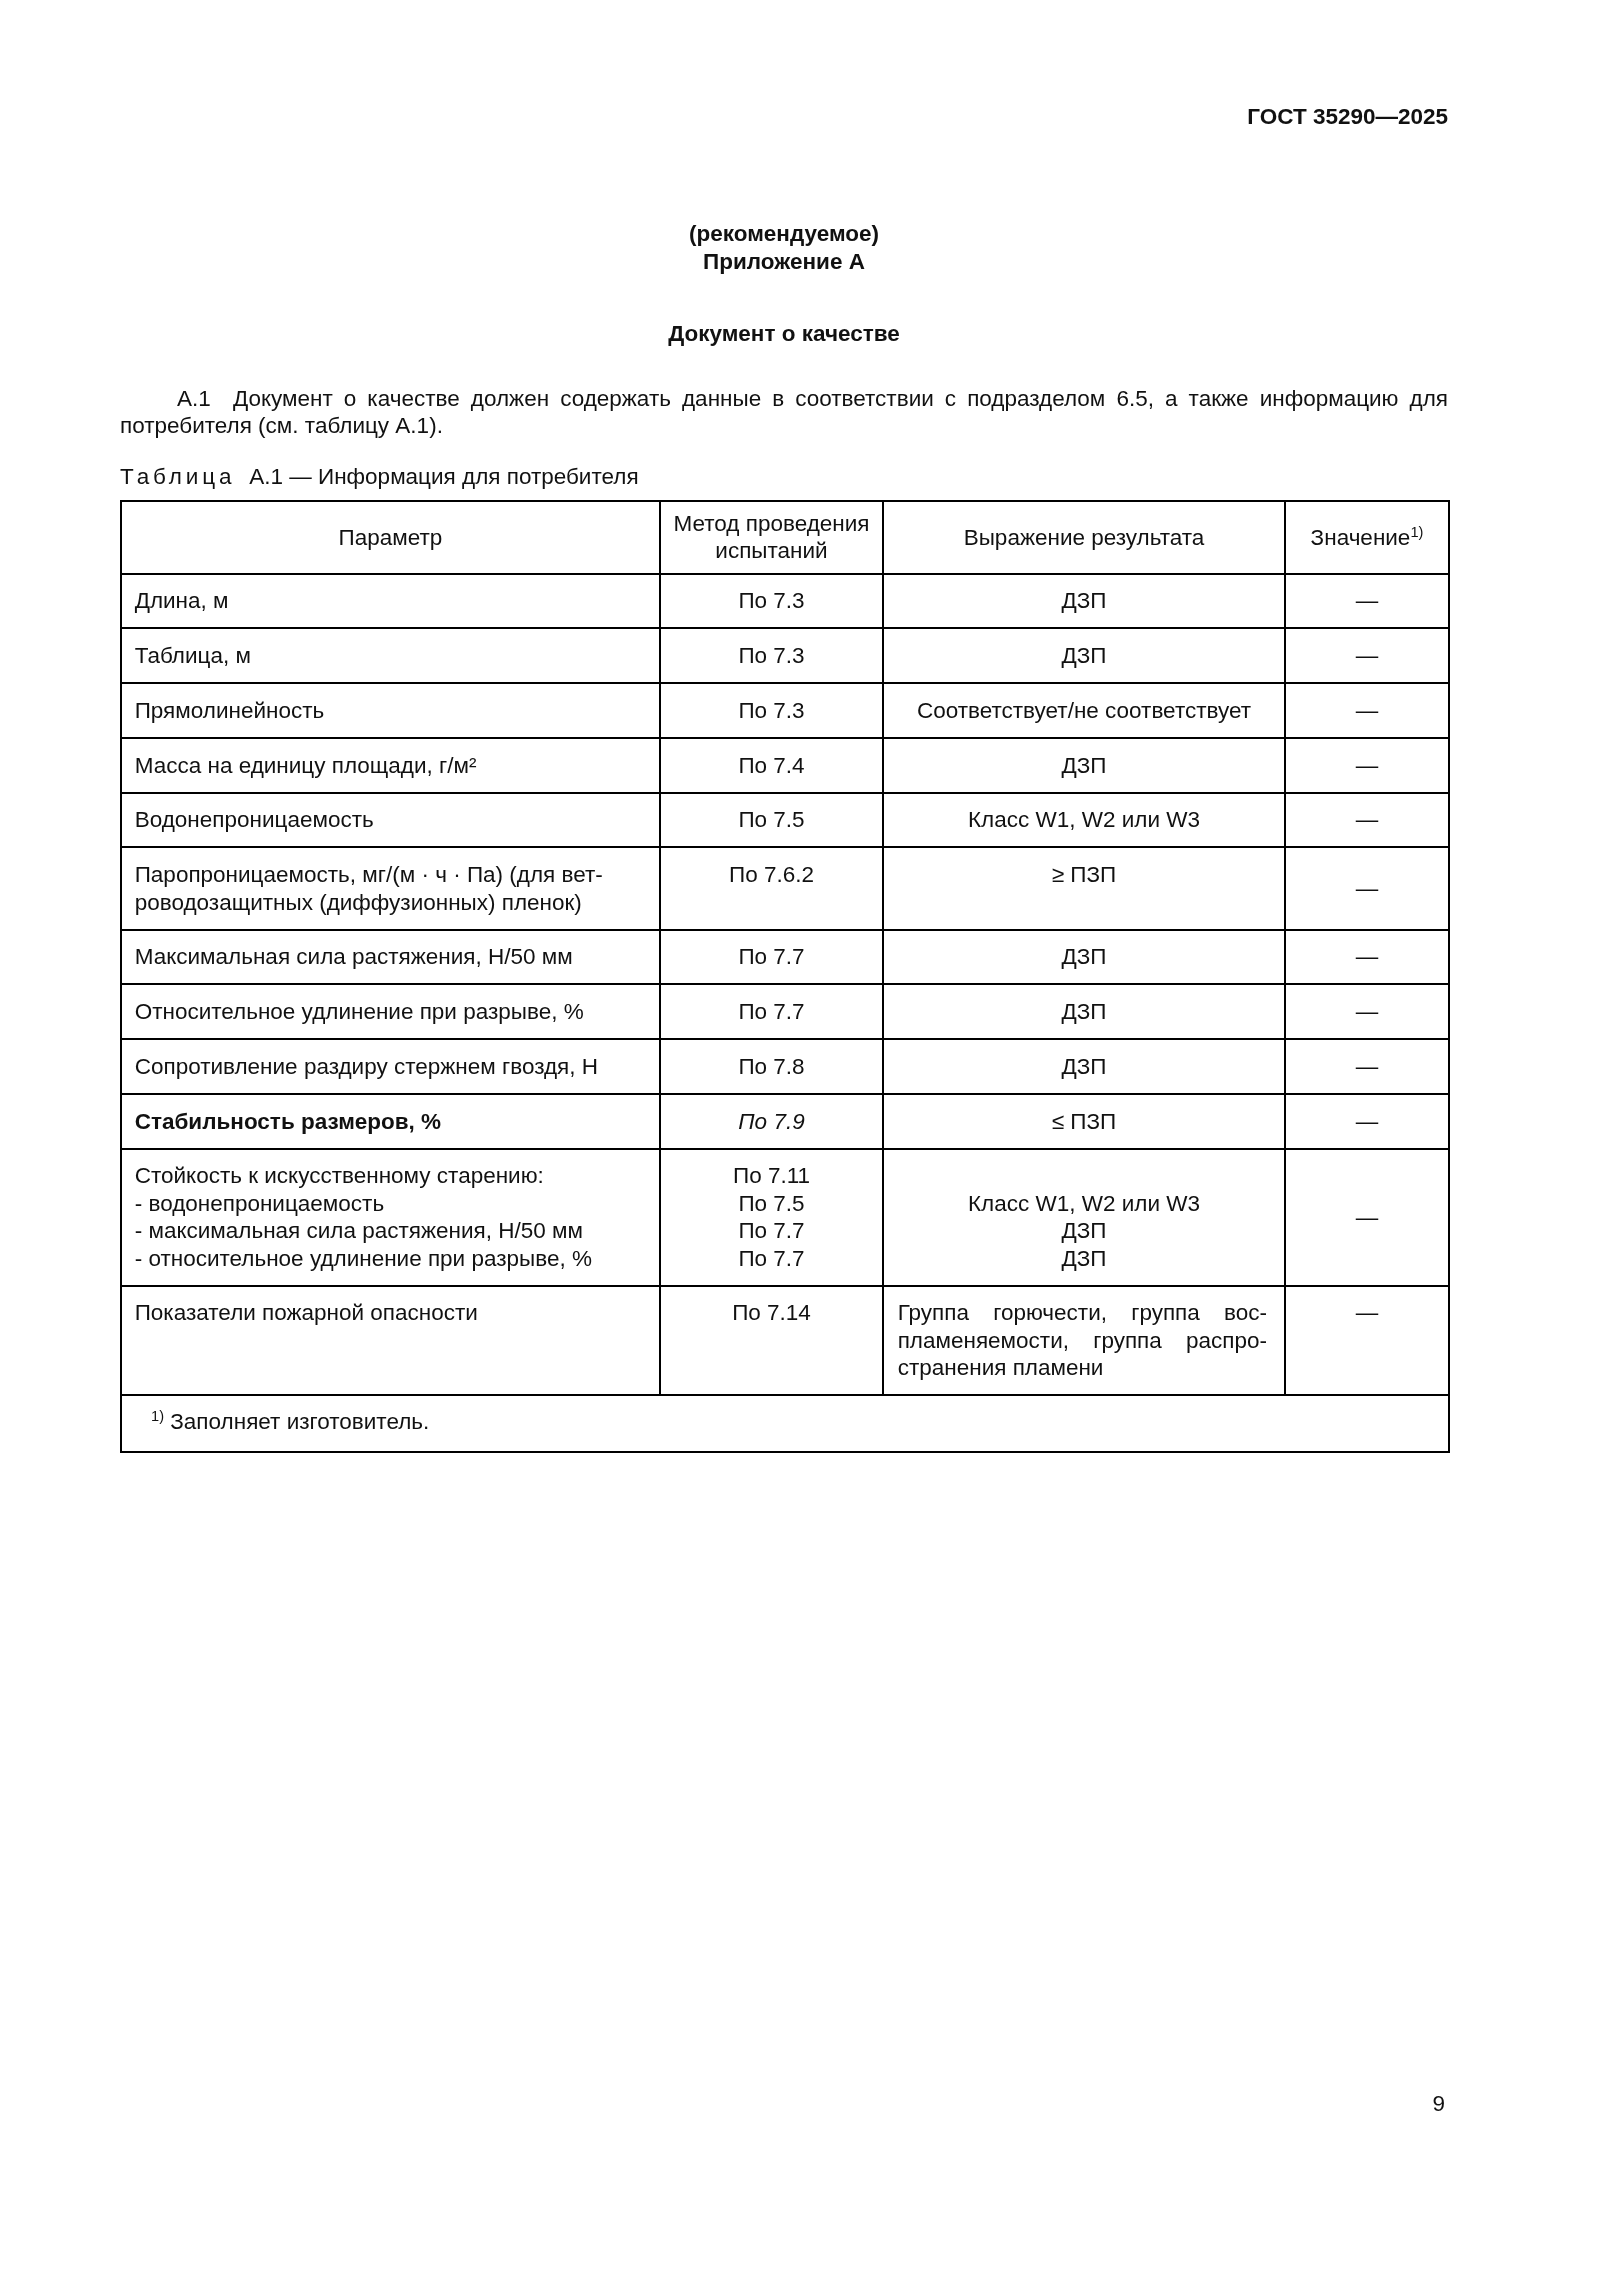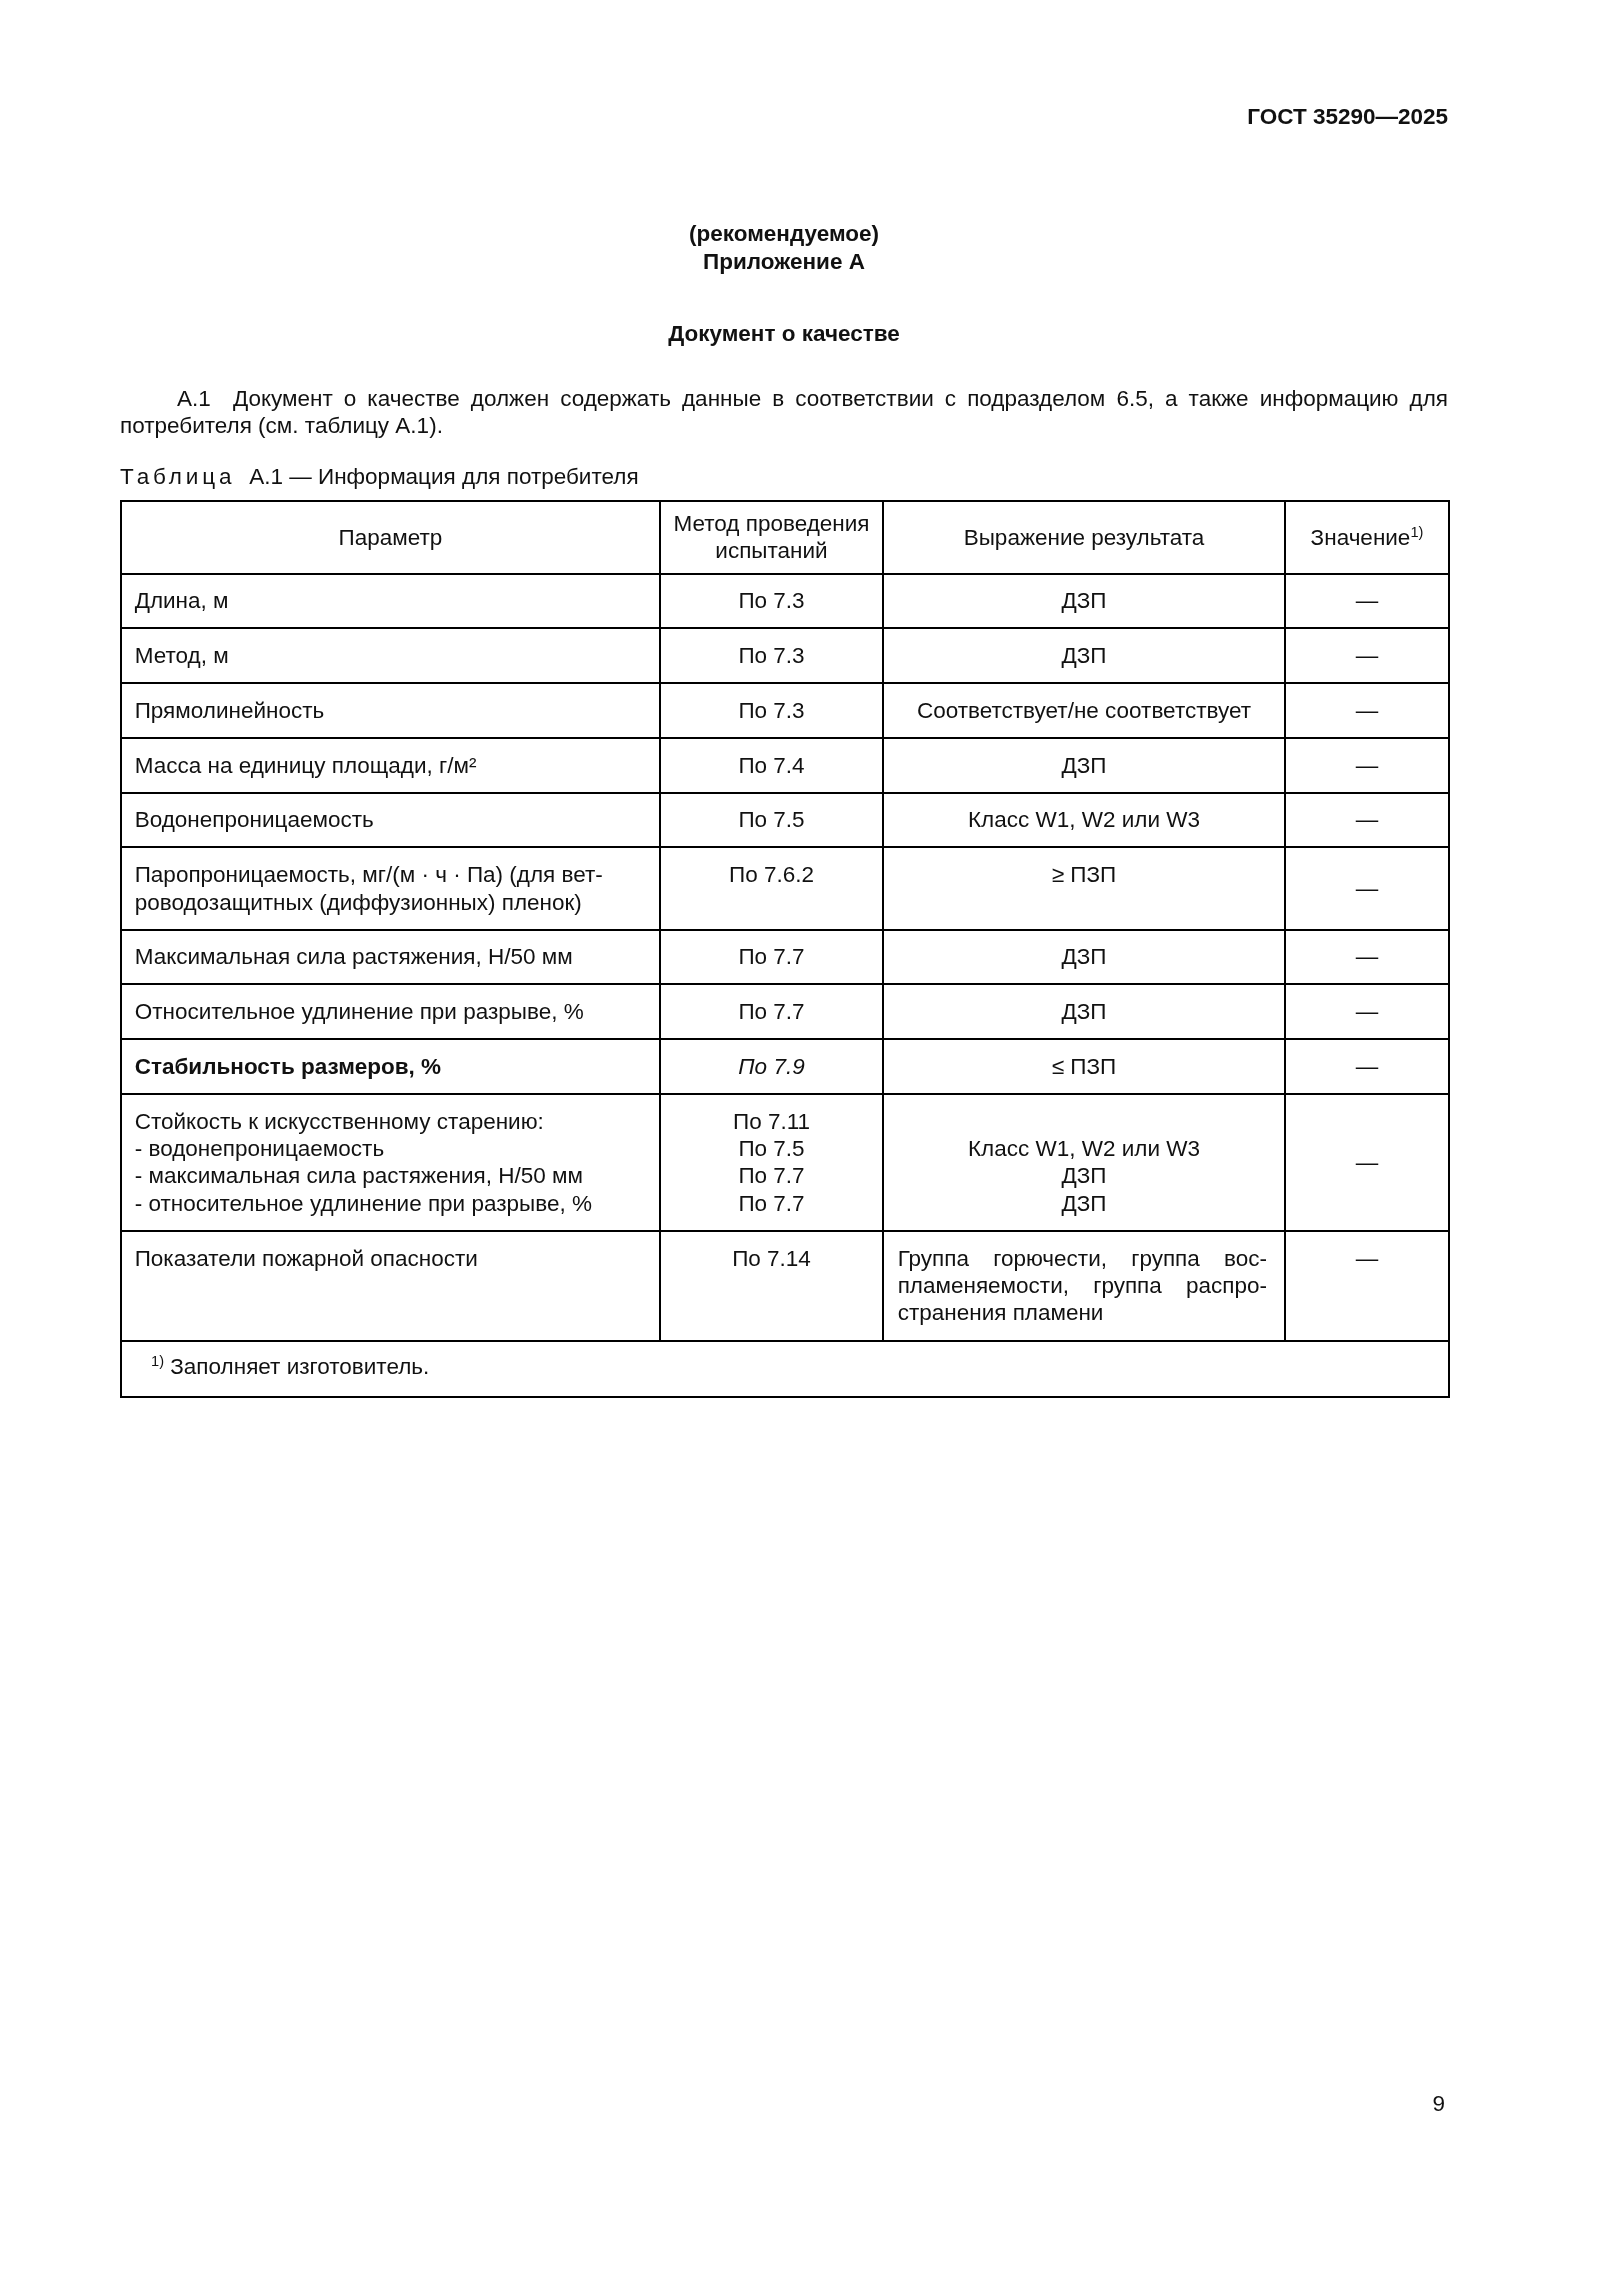--- a/index.html
+++ b/index.html
@@ -141,21 +141,21 @@
       </tr>
     </thead>
     <tbody id="table-body">
         <tr>
           <td class="col-param" style="vertical-align: middle;">Длина, м</td>
           <td class="col-method" style="vertical-align: middle;">По 7.3</td>
           <td class="col-result" style="vertical-align: middle;">ДЗП</td>
           <td class="col-value" style="vertical-align: middle;">—</td>
         </tr>
         <tr>
-          <td class="col-param" style="vertical-align: middle;">Метод, м</td>
+          <td class="col-param" style="vertical-align: middle;">Таблица, м</td>
           <td class="col-method" style="vertical-align: middle;">По 7.3</td>
           <td class="col-result" style="vertical-align: middle;">ДЗП</td>
           <td class="col-value" style="vertical-align: middle;">—</td>
         </tr>
         <tr>
           <td class="col-param" style="vertical-align: middle;">Прямолинейность</td>
           <td class="col-method" style="vertical-align: middle;">По 7.3</td>
           <td class="col-result" style="vertical-align: middle;">Соответствует/не соответствует</td>
           <td class="col-value" style="vertical-align: middle;">—</td>
         </tr>
@@ -180,20 +180,26 @@
         </tr>
         <tr>
           <td class="col-param" style="vertical-align: middle;">Максимальная сила растяжения, Н/50 мм</td>
           <td class="col-method" style="vertical-align: middle;">По 7.7</td>
           <td class="col-result" style="vertical-align: middle;">ДЗП</td>
           <td class="col-value" style="vertical-align: middle;">—</td>
         </tr>
         <tr>
           <td class="col-param" style="vertical-align: middle;">Относительное удлинение при разрыве, %</td>
           <td class="col-method" style="vertical-align: middle;">По 7.7</td>
+          <td class="col-result" style="vertical-align: middle;">ДЗП</td>
+          <td class="col-value" style="vertical-align: middle;">—</td>
+        </tr>
+        <tr>
+          <td class="col-param" style="vertical-align: middle;">Сопротивление раздиру стержнем гвоздя, Н</td>
+          <td class="col-method" style="vertical-align: middle;">По 7.8</td>
           <td class="col-result" style="vertical-align: middle;">ДЗП</td>
           <td class="col-value" style="vertical-align: middle;">—</td>
         </tr>
         <tr>
           <td class="col-param" style="vertical-align: middle; font-weight: bold;">Стабильность размеров, %</td>
           <td class="col-method" style="vertical-align: middle; font-style: italic;">По 7.9</td>
           <td class="col-result" style="vertical-align: middle;">≤ ПЗП</td>
           <td class="col-value" style="vertical-align: middle;">—</td>
         </tr>
         <tr>

